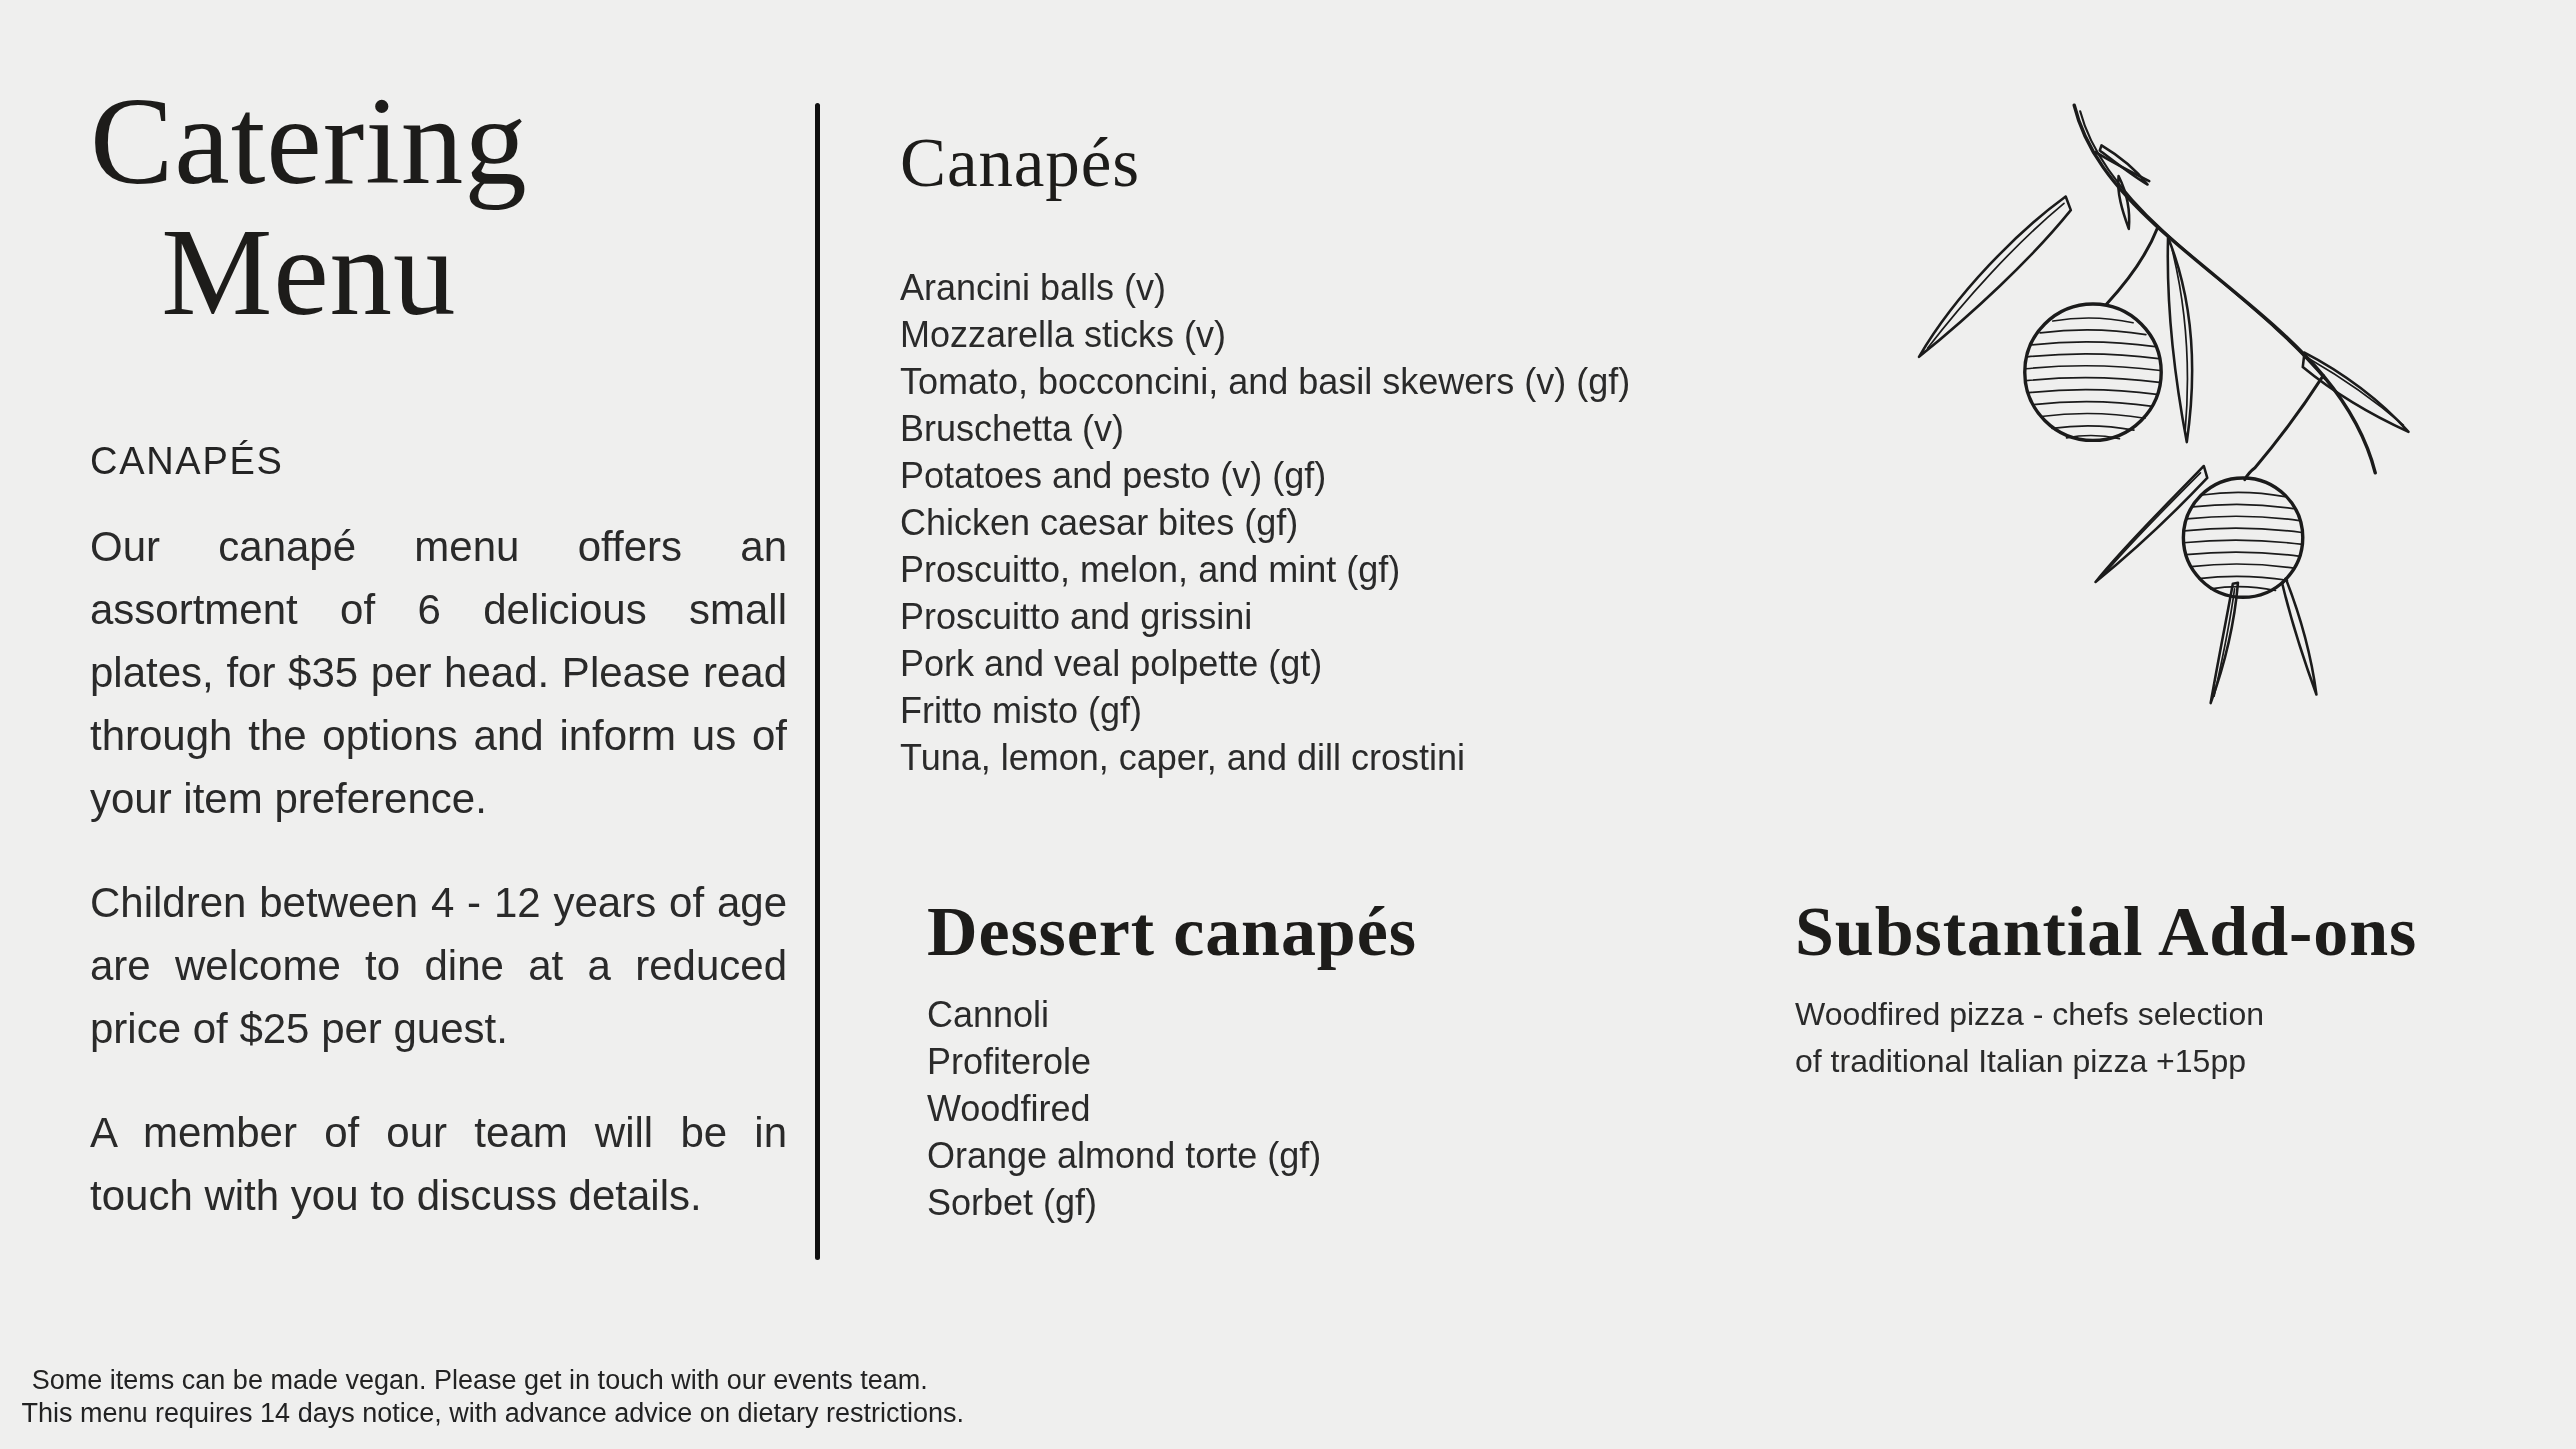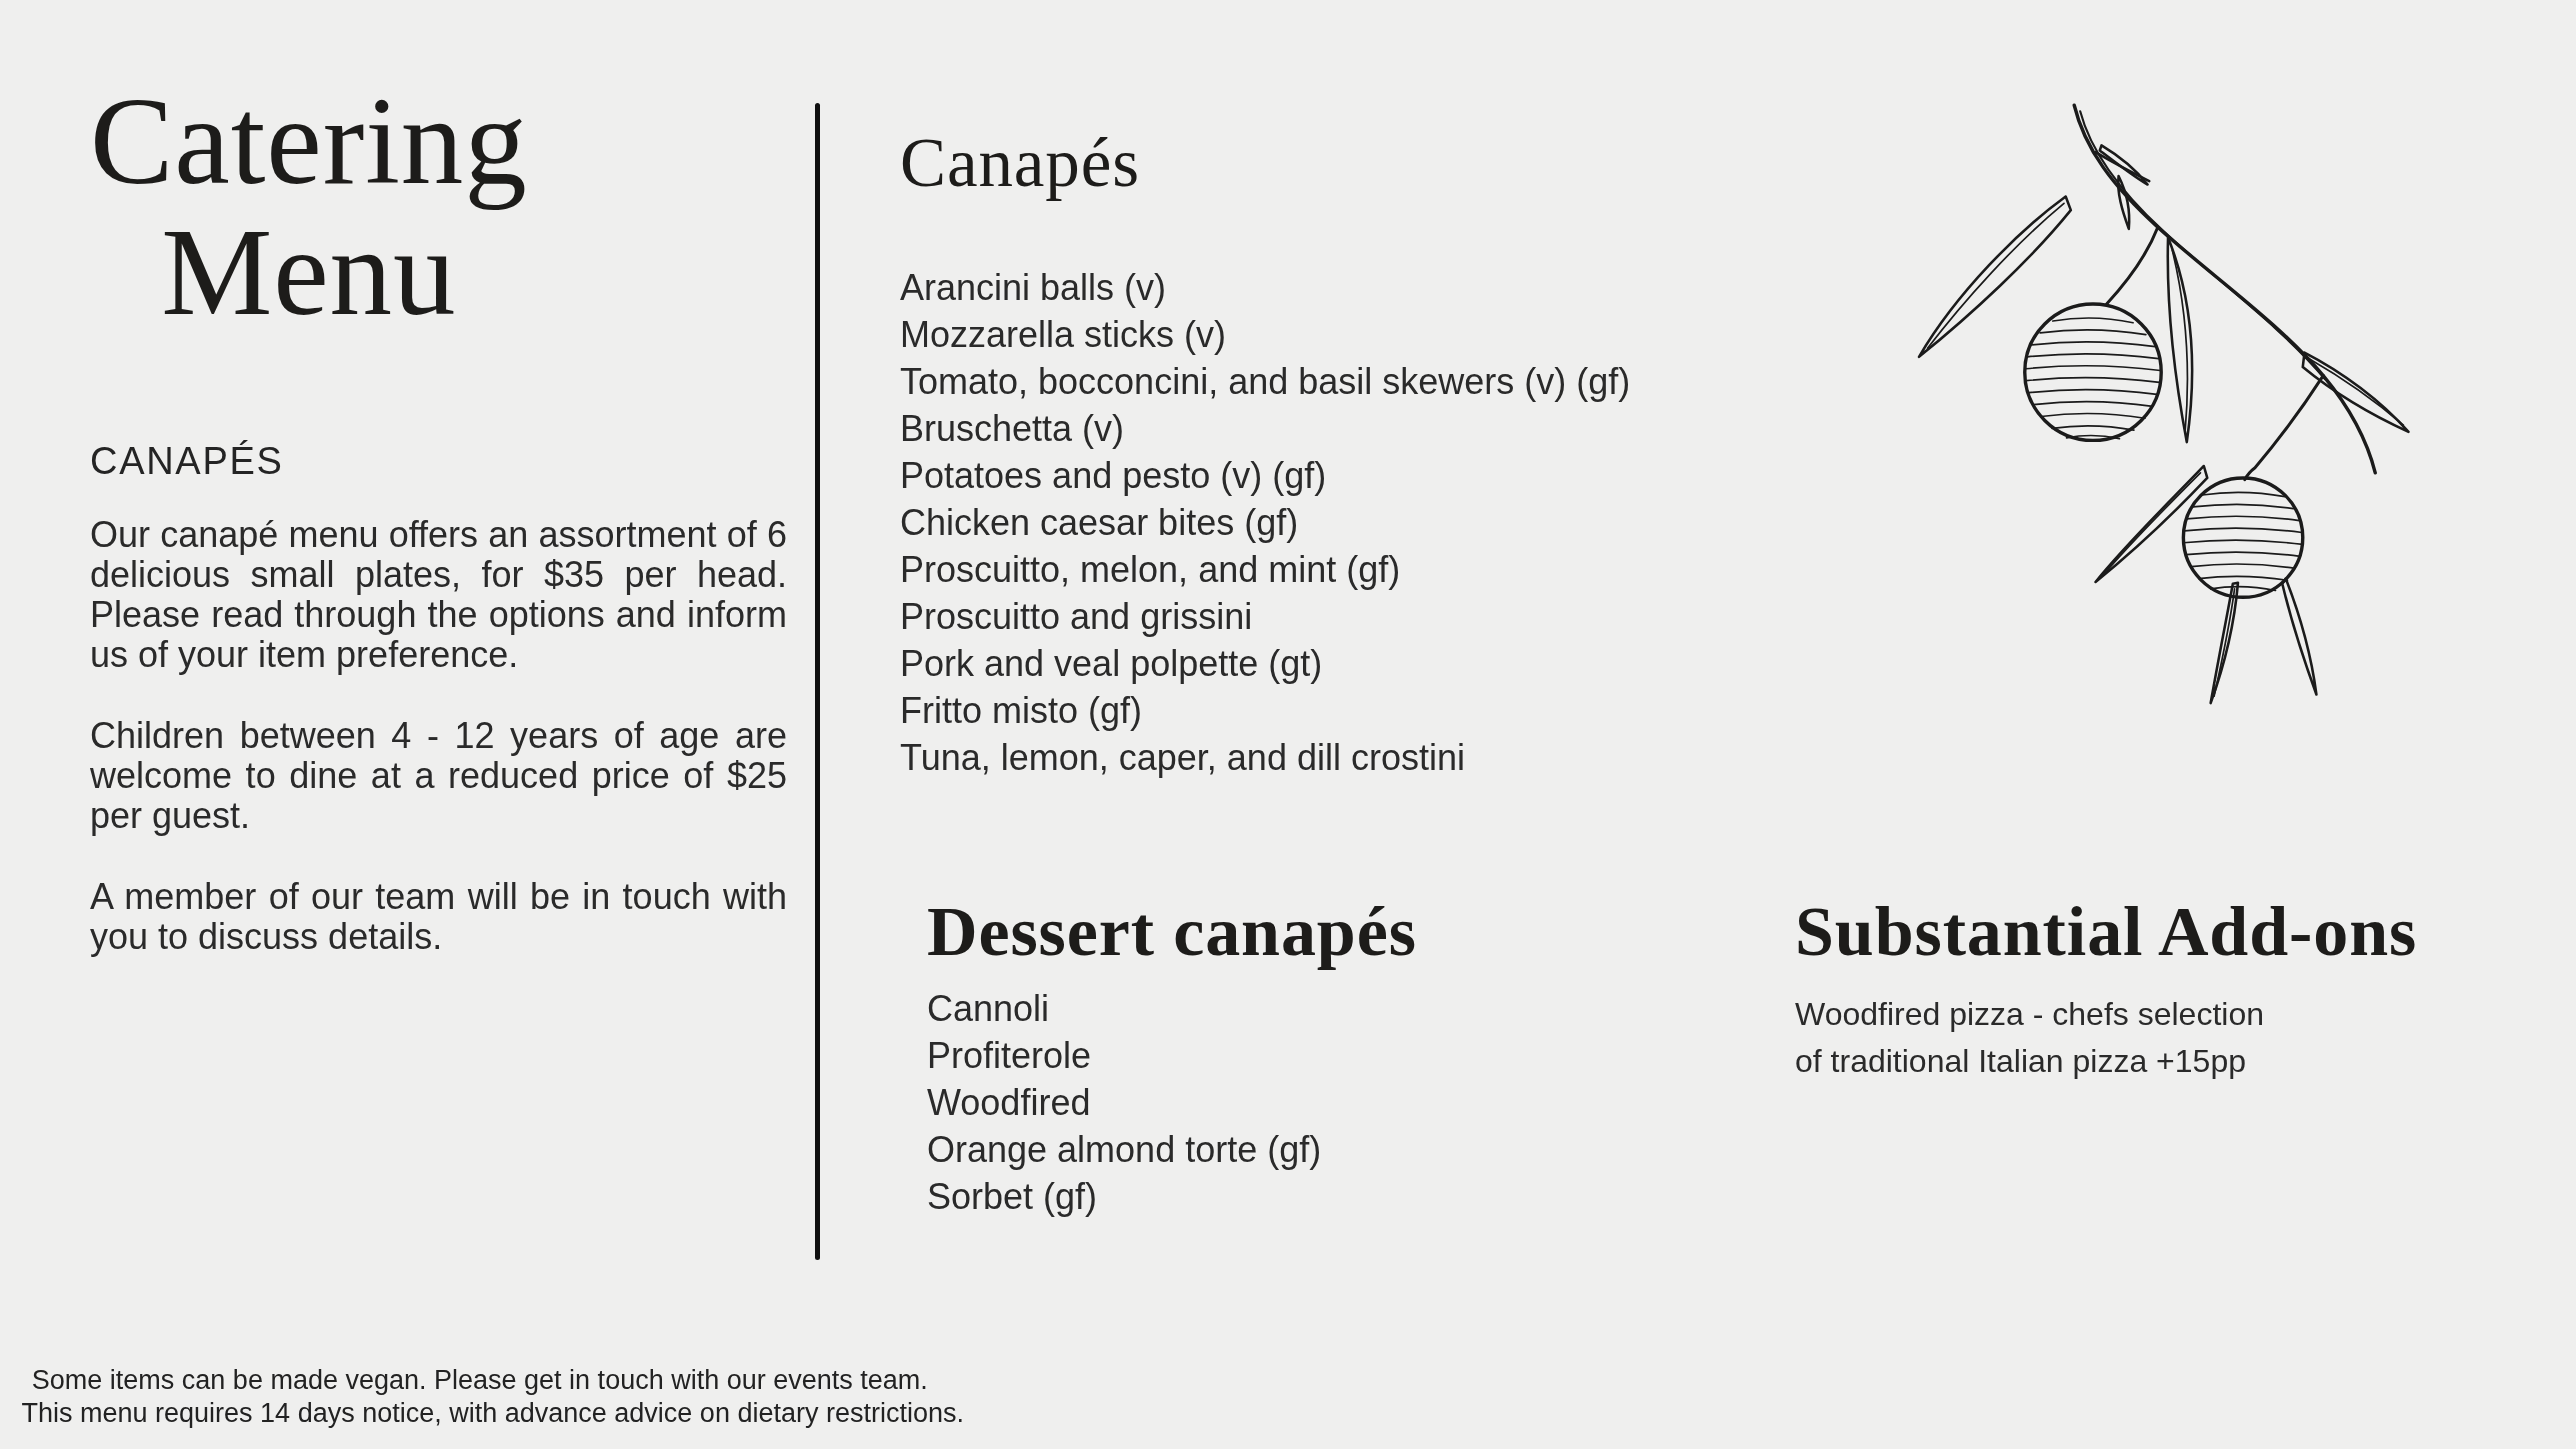--- a/index.html
+++ b/index.html
@@ -45,22 +45,22 @@
     letter-spacing:1.7px;
     color:#242424;
   }
   .intro{
     position:absolute;
     left:90px; top:515px;
     width:697px;
   }
   .intro p{
     margin:0 0 41px 0;
-    font-size:36px;
-    line-height:40px;
+    font-size:42px;
+    line-height:63px;
     text-align:justify;
     color:var(--body-ink);
   }
 
   
   .divider{
     position:absolute;
     left:815px; top:103px;
     width:5.2px; height:1157px;
     background:var(--divider);
@@ -103,21 +103,21 @@
     position:absolute;
     left:927px; top:895px;
     width:773px;
   }
   .dessert h2, .addons h2{
     font-size:70px;
     line-height:74px;
     font-weight:bold;
     letter-spacing:0.9px;
   }
-  .dessert .menu-list{margin-top:16px;}
+  .dessert .menu-list{margin-top:22px;}
 
   
   .addons{
     position:absolute;
     left:1795px; top:895px;
     width:653px;
   }
   .addons p{
     margin:22px 0 0 0;
     font-size:32px;

